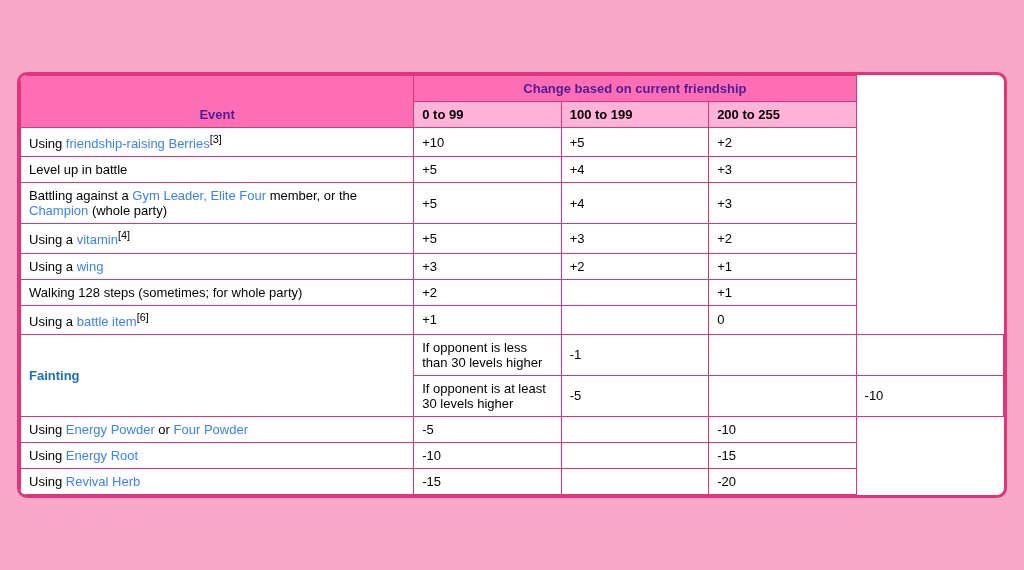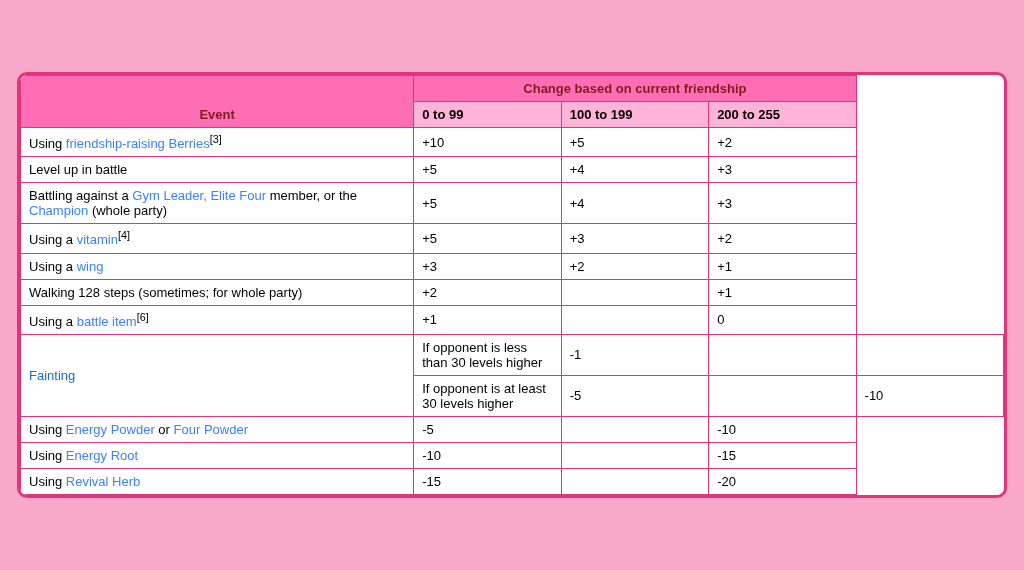--- a/index.html
+++ b/index.html
@@ -24,21 +24,21 @@
       width: 100%;
       border-collapse: collapse;
     }
     th, td {
       border: 1px solid #e0357a;
       padding: 5px 8px;
       vertical-align: middle;
     }
     thead tr:first-child th {
       background: #ff6eb4;
-      color: #7f1d1d;
+      color: #4c1d95;
       font-weight: bold;
       text-align: center;
       margin-top: 12px;
     }
     thead tr:second-child th {
       background: #ffb3d9;
     }
     .subheader-row th {
       background: #ffb3d9;
       text-align: left;
@@ -50,21 +50,21 @@
     }
     tbody tr td {
       background: white;
     }
     .link {
       color: #3b82f6;
       text-decoration: none;
     }
     .fainting-label {
       color: #1a6ec7;
-      font-weight: normal;
+      font-weight: bold;
     }
     .merged-header-row th.main-header {
       background: #ff6eb4;
       font-weight: bold;
       text-align: center;
     }
     .merged-header-row th.event-header {
       background: #ff6eb4;
       font-weight: bold;
       text-align: center;

